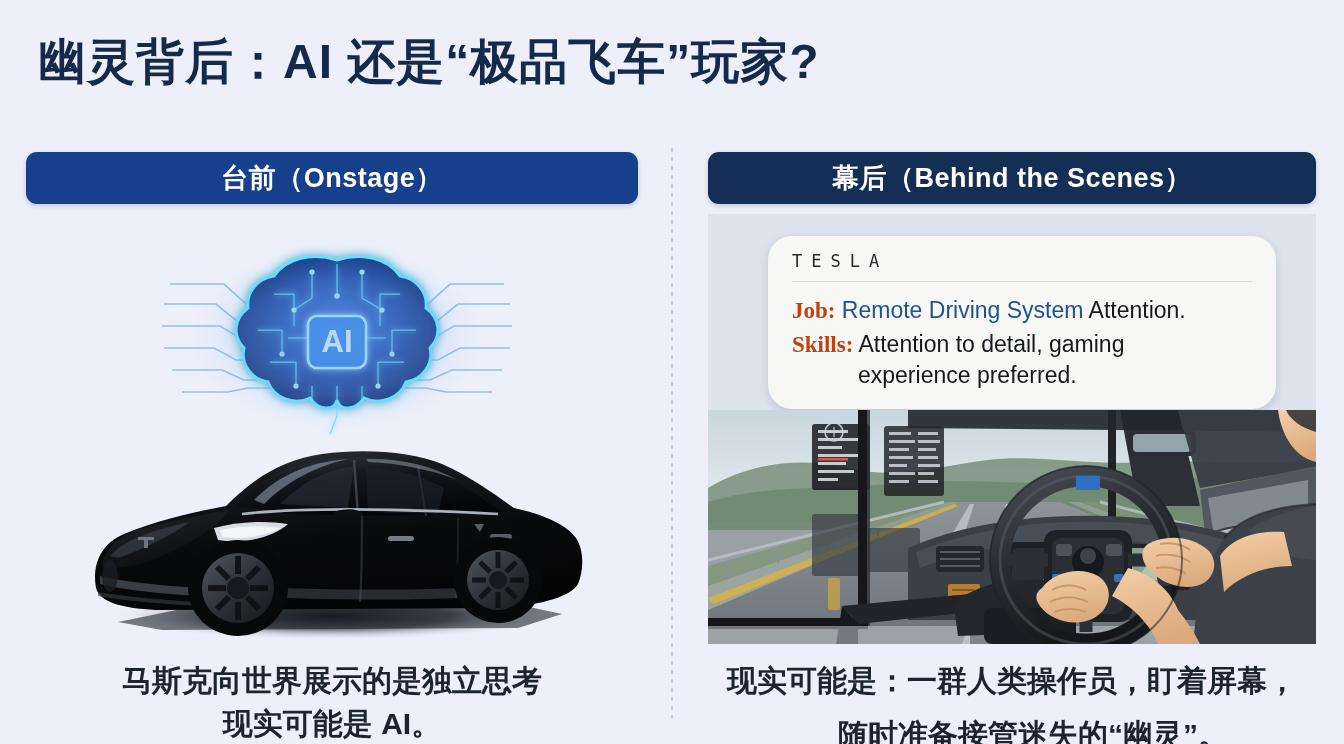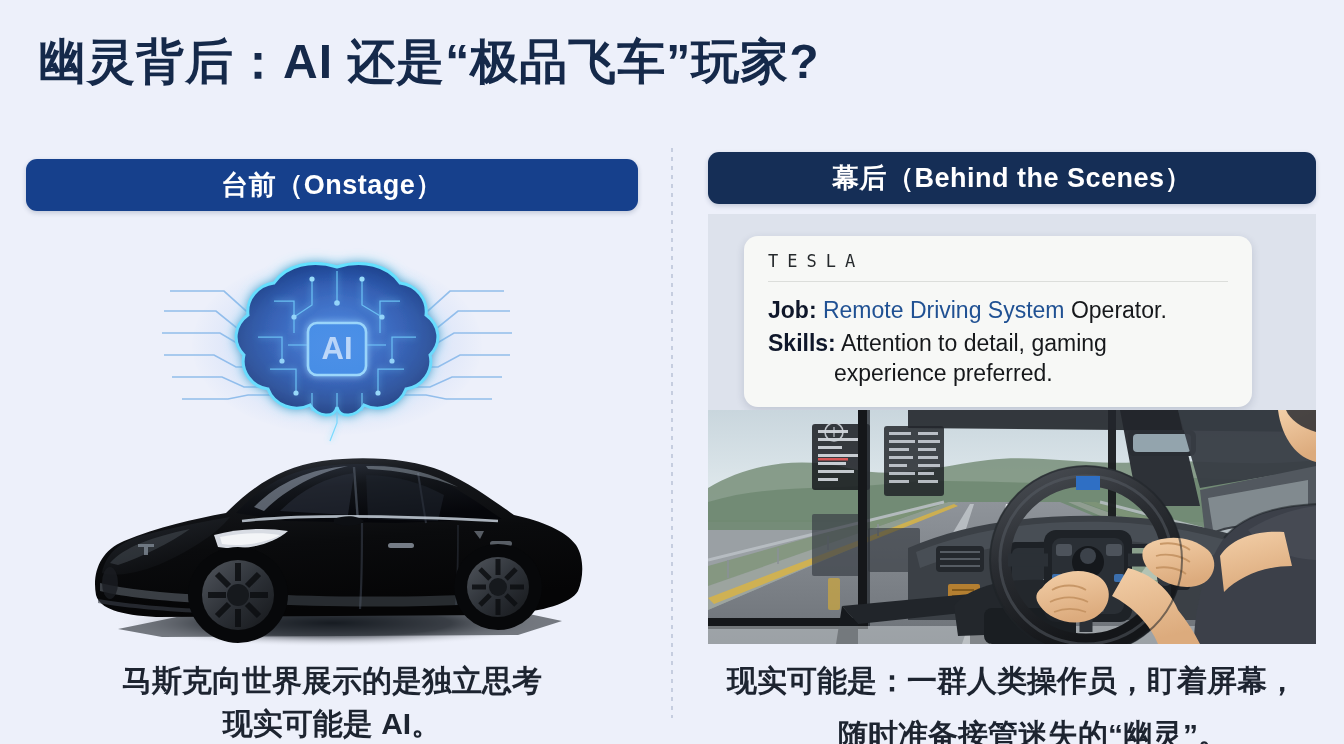--- a/index.html
+++ b/index.html
@@ -29,21 +29,21 @@
     line-height: 1.15;
     white-space: nowrap;
     text-align: right;
   }
 
   
   .column {
     position: absolute;
     top: 152px;
   }
-  #column-onstage { left: 26px;  width: 612px; margin-top: 7px; }
+  #column-onstage { left: 26px;  width: 612px; }
   #column-behind  { left: 708px; width: 608px; }
 
   
   #column-divider {
     position: absolute;
     left: 671px;
     top: 148px;
     width: 2px;
     height: 570px;
     background-image: linear-gradient(to bottom,
@@ -111,25 +111,25 @@
     position: relative;
     margin-top: 10px;
     height: 430px;
     background: #dde2ec;
     overflow: hidden;
   }
 
   
   #job-card {
     position: absolute;
-    left: 36px;
+    left: 60px;
     top: 22px;
     width: 508px;
     background: #f7f8f6;
-    border-radius: 14px;
+    border-radius: 24px;
     padding: 15px 24px 18px 24px;
     box-shadow: 0 3px 9px rgba(30,45,75,0.16);
   }
   #tesla-wordmark {
     font-size: 17px;
     letter-spacing: 9px;
     font-weight: 400;
     color: #262a2d;
     font-family: "DejaVu Sans Mono", "Liberation Mono", monospace;
     padding-bottom: 10px;
@@ -138,21 +138,21 @@
     height: 1px;
     background: #dcdedb;
     margin-bottom: 13px;
   }
   .job-line {
     font-size: 23px;
     line-height: 1.33;
     color: #16181b;
     font-weight: 400;
   }
-  .job-label { font-weight: 700; color: #0f172a; }
+  .job-label { font-weight: 700; color: #c2410c; font-family: Liberation Serif, serif; }
   .job-accent { font-weight: 400; color: #205193; }
   #job-skills-line { margin-top: 2px; }
   #job-skills-cont {
     display: block;
     padding-left: 66px;
     font-size: 23px;
     line-height: 1.33;
     color: #16181b;
   }
 
@@ -423,21 +423,21 @@
     <span>幕后（Behind the Scenes）</span>
   </div>
 
   <div id="behind-body">
 
     <div id="job-card">
       <div id="tesla-wordmark">TESLA</div>
       <div id="job-card-rule"></div>
 
       <div class="job-line">
-        <span class="job-label">Job:</span><span>&nbsp;</span><span class="job-accent">Remote Driving System</span><span> Operator.</span>
+        <span class="job-label">Job:</span><span>&nbsp;</span><span class="job-accent">Remote Driving System</span><span> Attention.</span>
       </div>
 
       <div class="job-line" id="job-skills-line">
         <span class="job-label">Skills:</span><span> Attention to detail, gaming</span>
         <span id="job-skills-cont">experience preferred.</span>
       </div>
     </div>
 
     <div id="sim-photo">
       <svg viewBox="0 0 608 234" width="608" height="234">

